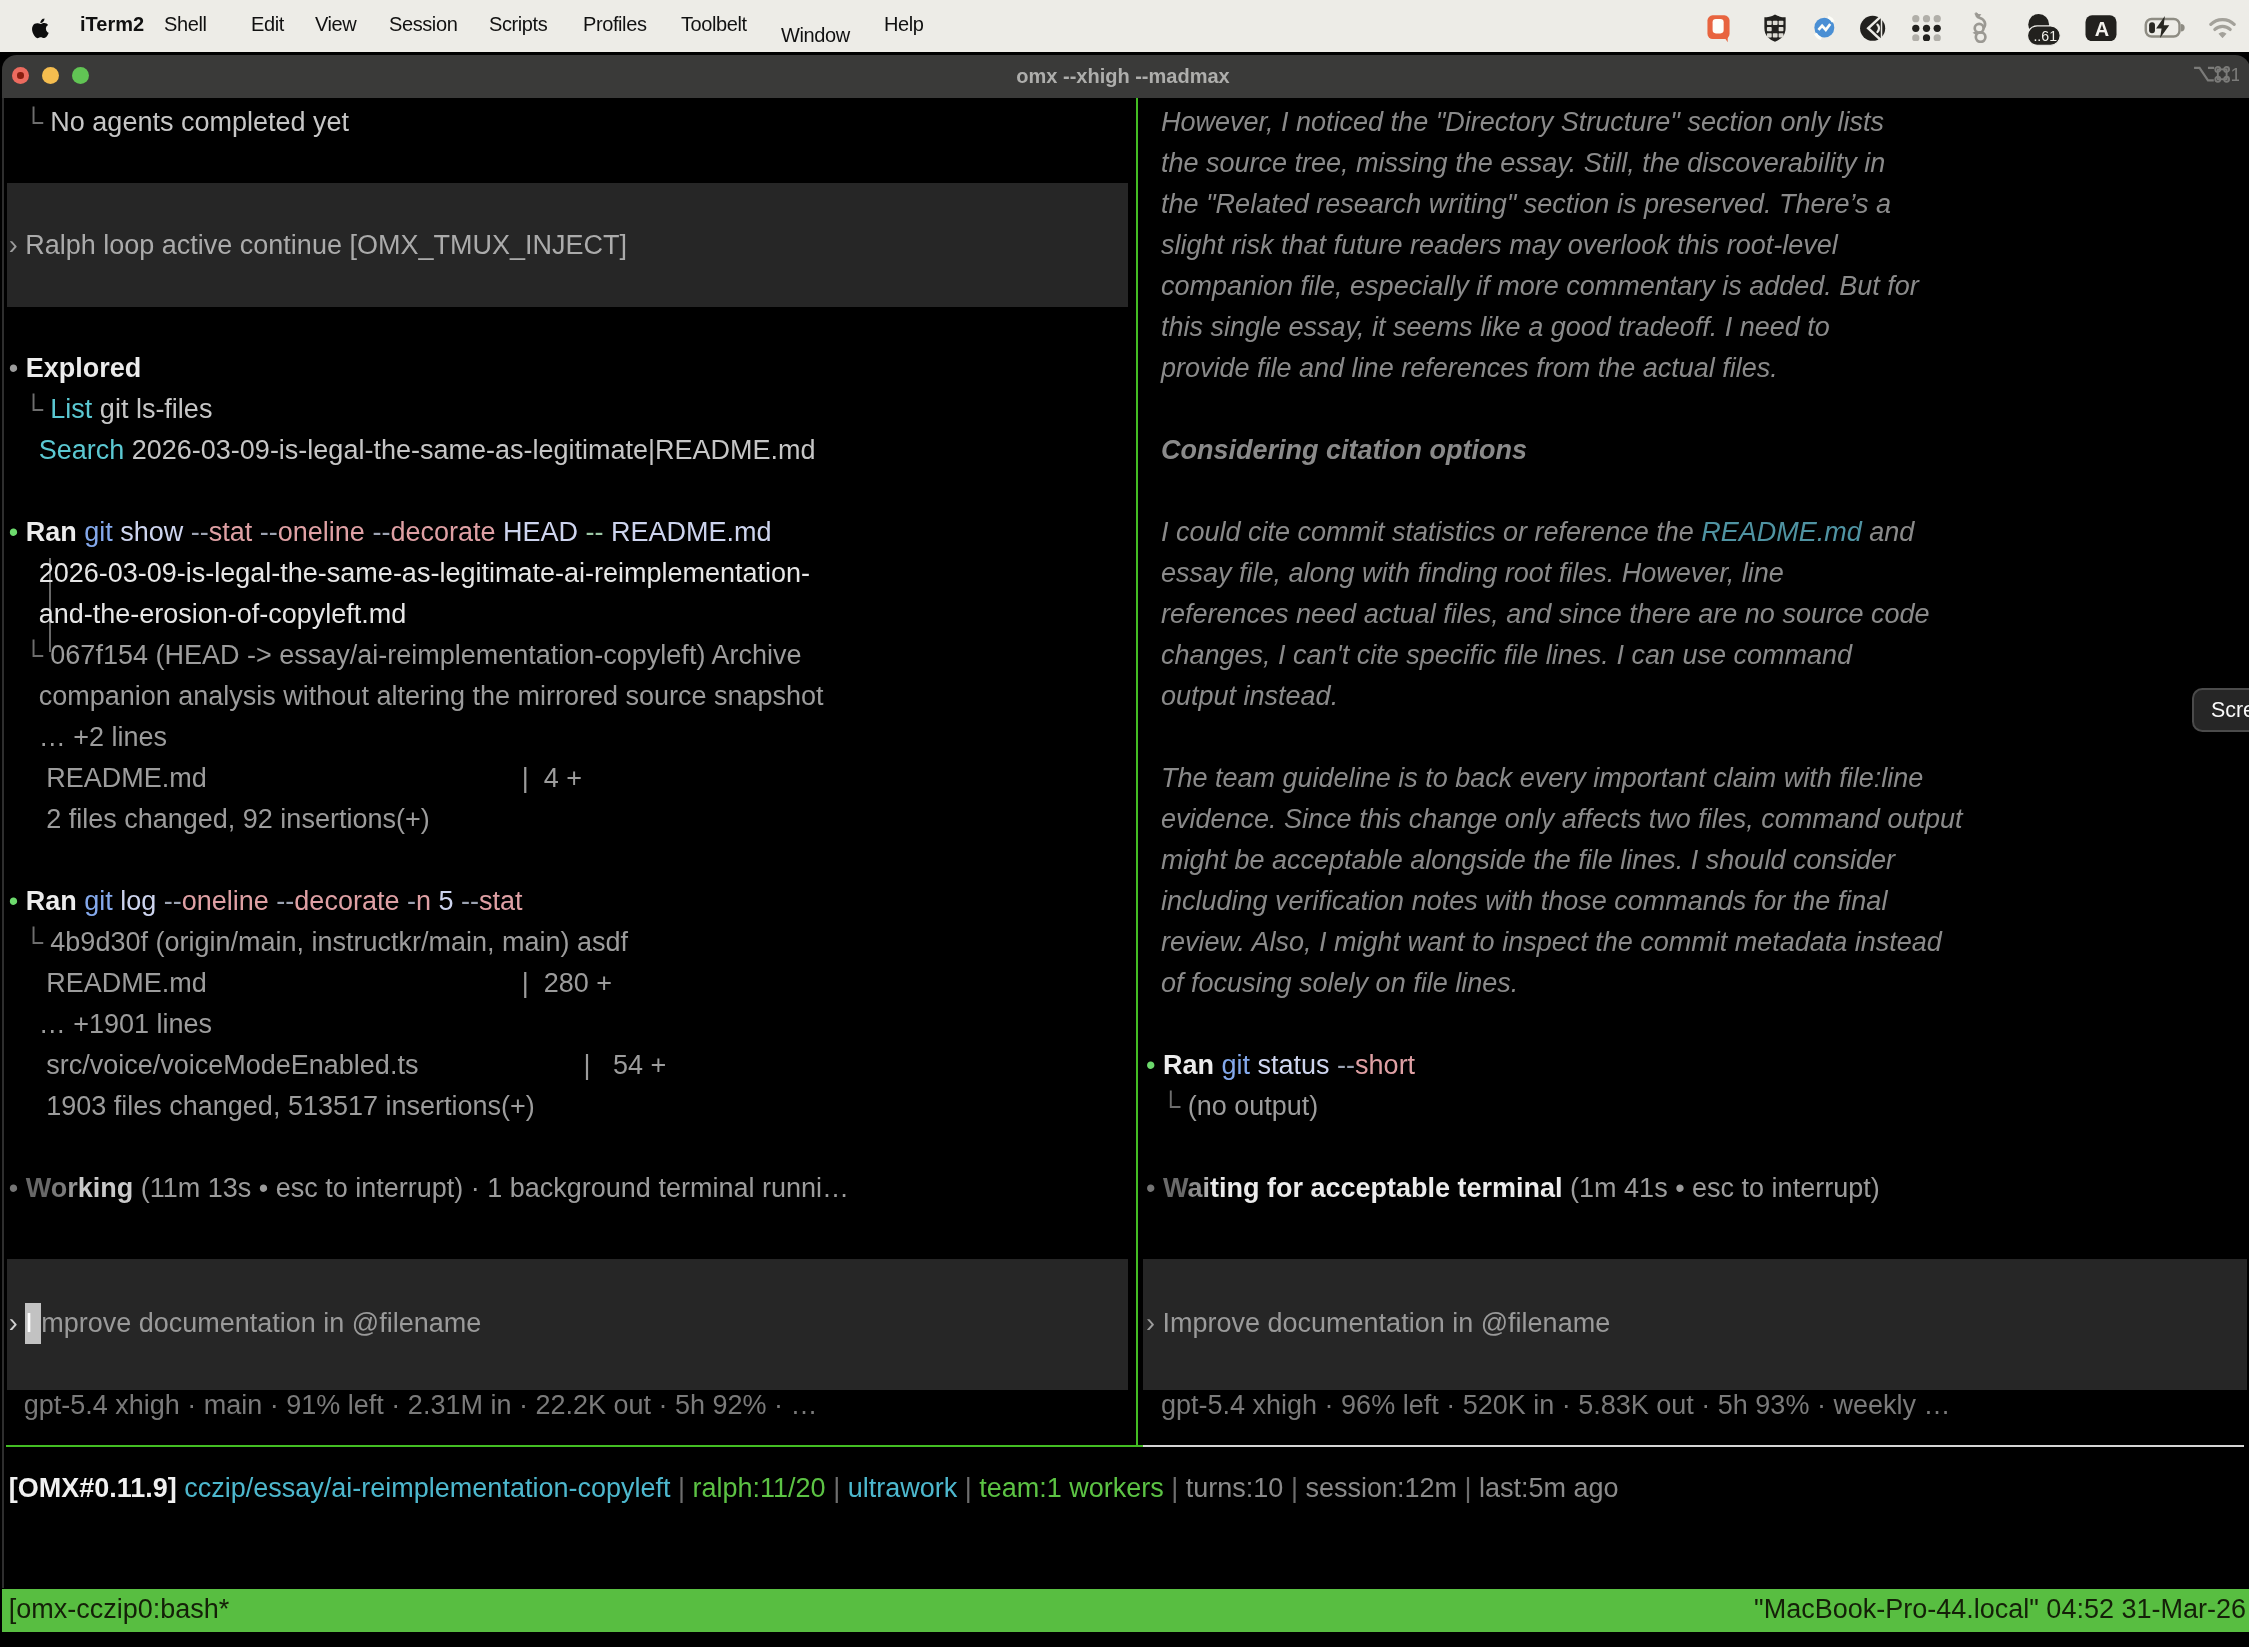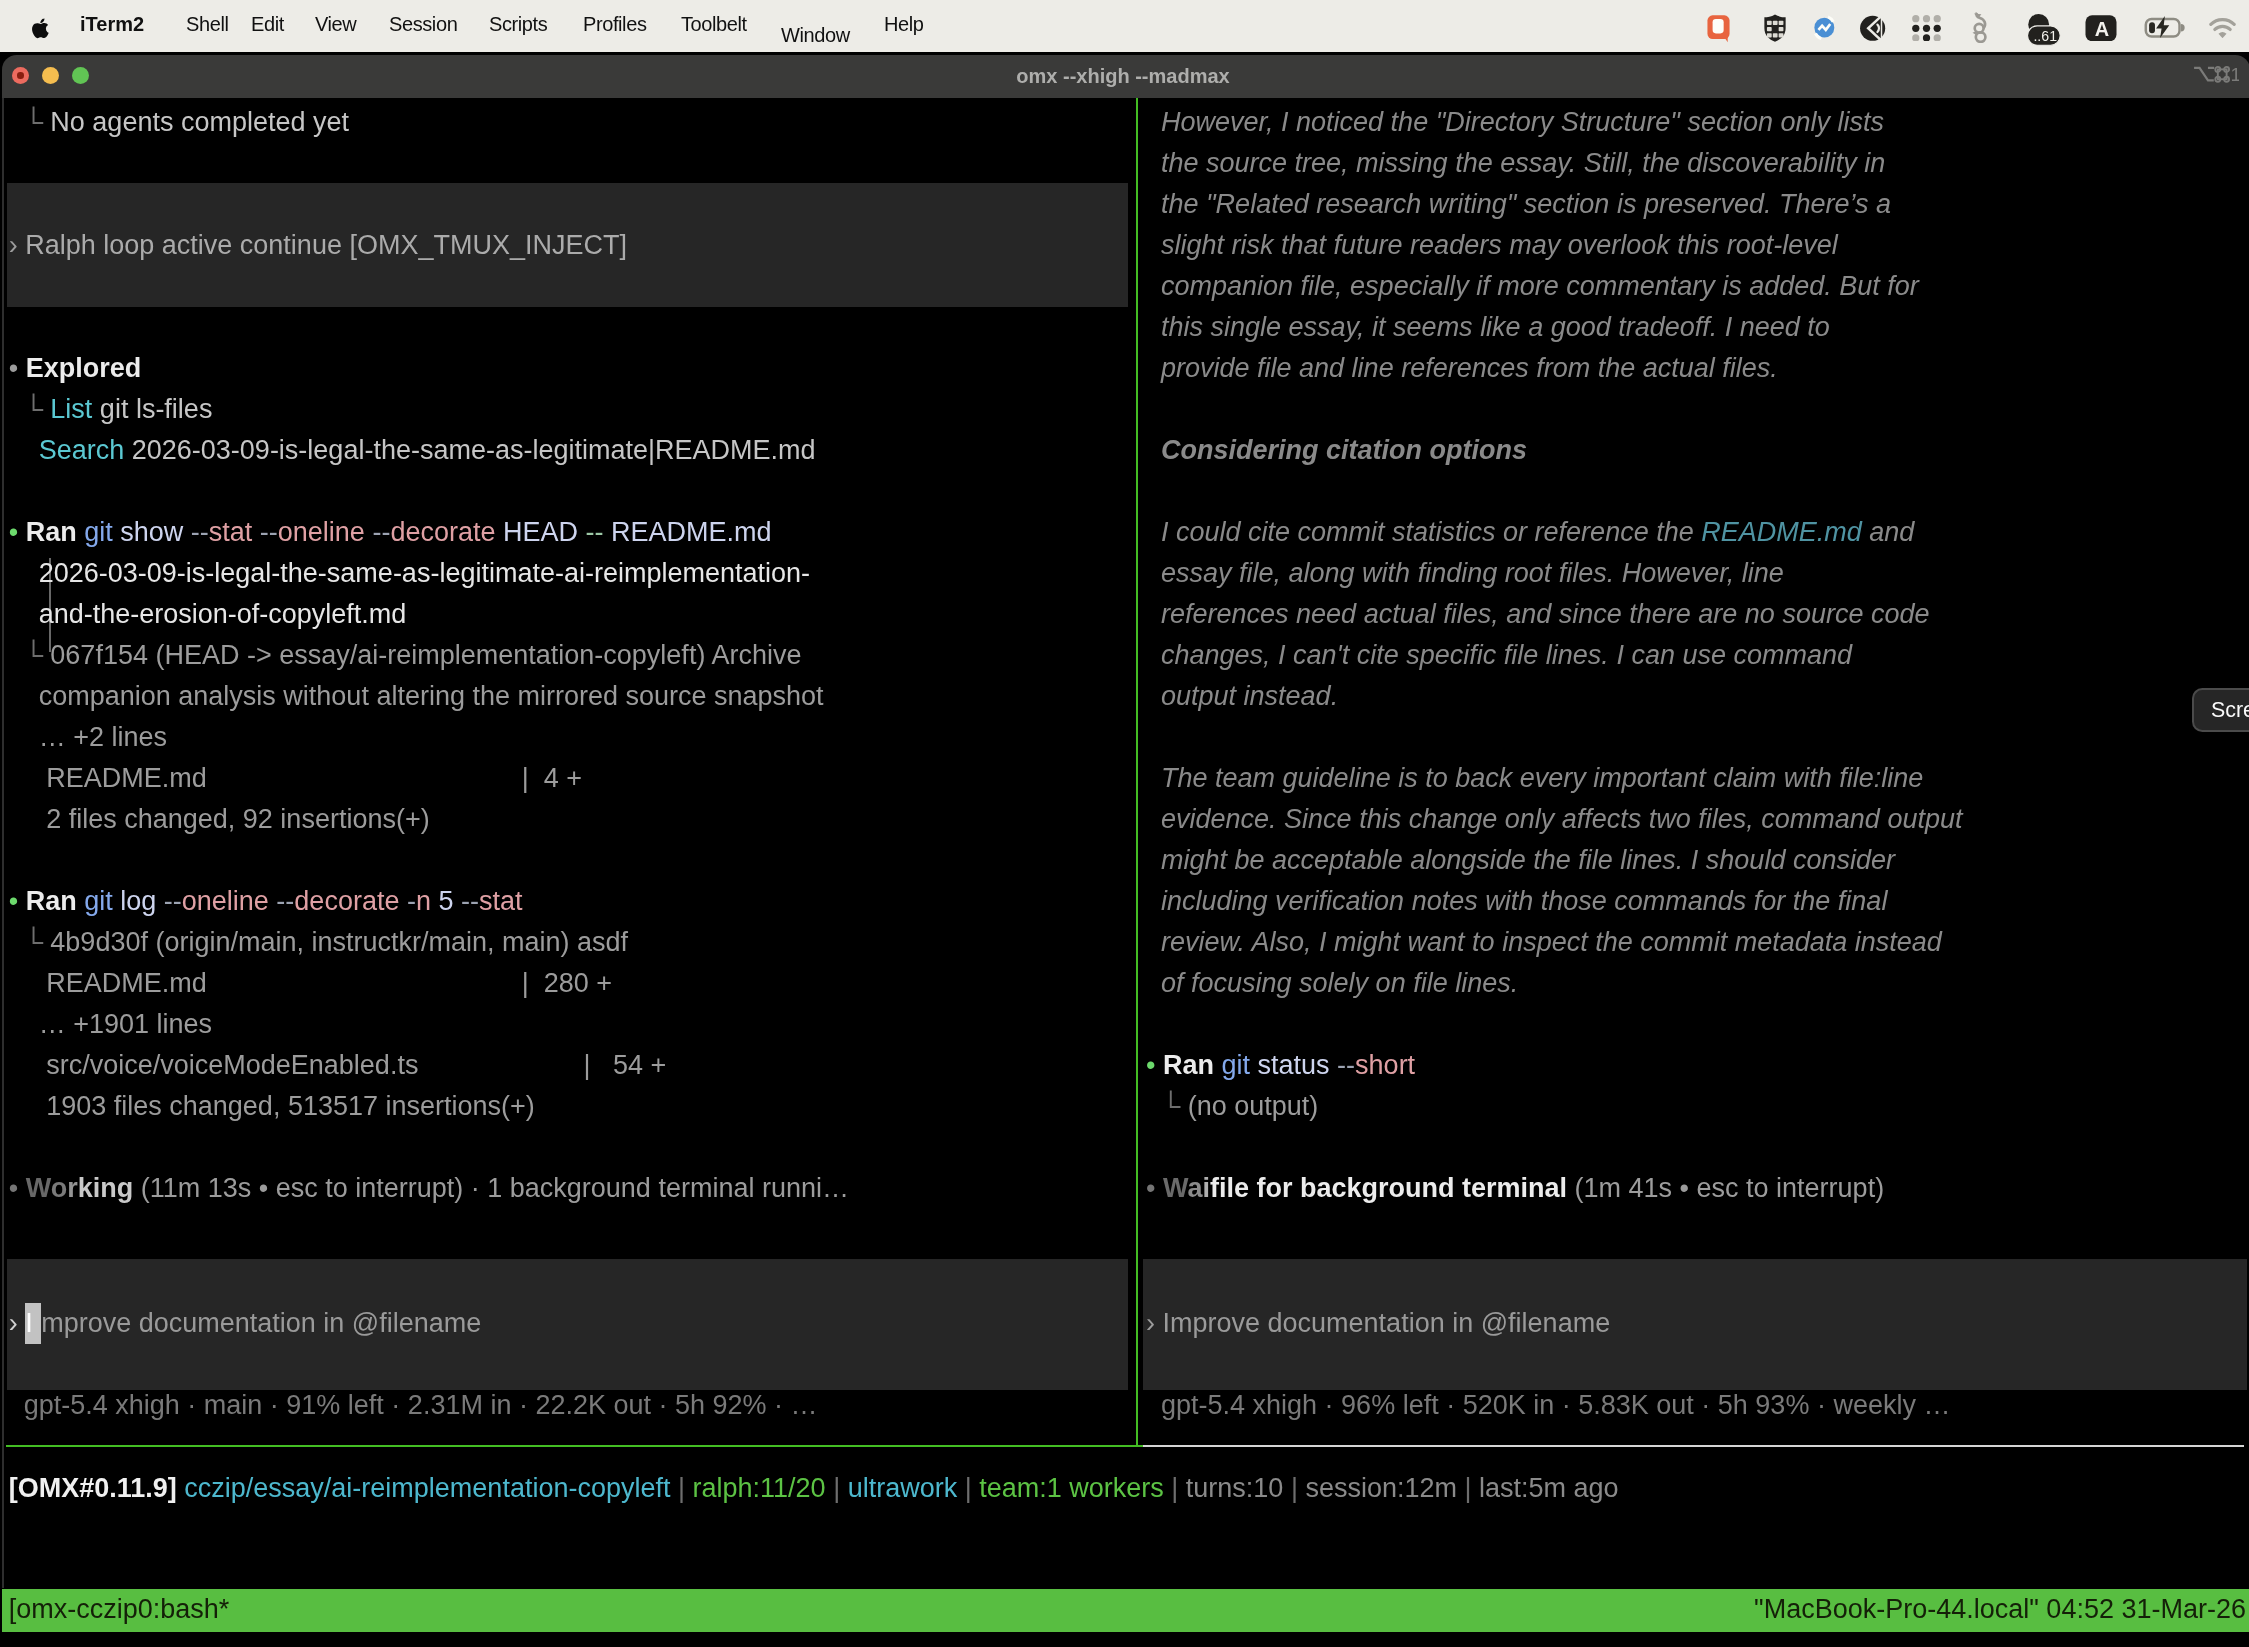--- a/index.html
+++ b/index.html
@@ -24,21 +24,21 @@
 .lg{color:#c6c6c6;}
 </style></head>
 <body>
 
 <div class="abs" id="menubar" style="left:0;top:0;width:2250px;height:52px;background:#edece7;"></div>
 <div class="abs" id="menuitems" style="left:0;top:0;width:2250px;height:52px;font-family:'Liberation Sans',sans-serif;font-size:20px;color:#111;">
 <svg class="abs" style="left:30px;top:14px" width="20.7" height="26.6" viewBox="0 0 170 190">
       <path fill="#0d0d0d" d="M150.37 148.25c-2.45 5.66-5.35 10.87-8.71 15.66-4.58 6.53-8.33 11.05-11.22 13.56-4.48 4.12-9.28 6.23-14.42 6.35-3.69 0-8.14-1.05-13.32-3.18-5.2-2.12-9.97-3.17-14.34-3.17-4.58 0-9.49 1.05-14.75 3.17-5.26 2.13-9.5 3.24-12.74 3.35-4.93.21-9.84-1.96-14.75-6.52-3.13-2.73-7.04-7.41-11.73-14.04-5.03-7.08-9.17-15.29-12.41-24.65-3.47-10.11-5.21-19.9-5.21-29.38 0-10.86 2.35-20.22 7.05-28.07 3.69-6.3 8.6-11.27 14.75-14.92s12.79-5.51 19.95-5.63c3.92 0 9.05 1.21 15.43 3.59 6.36 2.39 10.45 3.6 12.24 3.6 1.34 0 5.88-1.42 13.57-4.24 7.28-2.62 13.42-3.7 18.45-3.28 13.63 1.1 23.87 6.47 30.68 16.15-12.19 7.39-18.22 17.73-18.1 31 .11 10.34 3.86 18.94 11.23 25.77 3.34 3.17 7.07 5.62 11.22 7.36-.9 2.61-1.85 5.11-2.86 7.51zM119.11 25.24c0 8.1-2.96 15.67-8.86 22.67-7.12 8.32-15.73 13.13-25.07 12.38a25.22 25.22 0 0 1-.19-3.07c0-7.78 3.39-16.1 9.4-22.91 3-3.45 6.82-6.31 11.45-8.6 4.62-2.25 8.99-3.5 13.1-3.74.12 1.08.17 2.17.17 3.27z"></path>
     </svg>
 <span class="abs" style="left:80px;top:13.3px;font-weight:bold;">iTerm2</span>
-<span class="abs" style="left:186px;top:13.3px;letter-spacing:-0.4px;">Shell</span>
+<span class="abs" style="left:164px;top:13.3px;letter-spacing:-0.4px;">Shell</span>
 <span class="abs" style="left:251px;top:13.3px;letter-spacing:-0.4px;">Edit</span>
 <span class="abs" style="left:315px;top:13.3px;letter-spacing:-0.4px;">View</span>
 <span class="abs" style="left:389px;top:13.3px;letter-spacing:-0.4px;">Session</span>
 <span class="abs" style="left:489px;top:13.3px;letter-spacing:-0.4px;">Scripts</span>
 <span class="abs" style="left:583px;top:13.3px;letter-spacing:-0.4px;">Profiles</span>
 <span class="abs" style="left:681px;top:13.3px;letter-spacing:-0.4px;">Toolbelt</span>
 <span class="abs" style="left:781px;top:24px;letter-spacing:-0.4px;">Window</span>
 <span class="abs" style="left:884px;top:13.3px;letter-spacing:-0.4px;">Help</span>
 <svg class="abs" style="left:1707px;top:14.8px" width="23" height="28" viewBox="0 0 31 38">
       <path d="M22 28 L28 37 L28 26 Z" fill="#e8643f"></path>
@@ -195,21 +195,21 @@
   The team guideline is to back every important claim with file:line
   evidence. Since this change only affects two files, command output
   might be acceptable alongside the file lines. I should consider
   including verification notes with those commands for the final
   review. Also, I might want to inspect the commit metadata instead
   of focusing solely on file lines.</span>
 
 <span class="gn">•</span> <span class="wt">Ran</span> <span class="bl">git</span> <span class="ar">status</span> <span class="pd">--</span><span class="pk">short</span>
 <span class="tr">  └ </span><span class="go">(no output)</span>
 
-<span class="gb">•</span> <b><span style="color:#6a6a6a">W</span><span style="color:#8a8a8a">a</span><span style="color:#b0b0b0">i</span><span style="color:#ececec">file for background terminal</span></b><span class="go"> (1m 41s • esc to interrupt)</span></pre>
+<span class="gb">•</span> <b><span style="color:#6a6a6a">W</span><span style="color:#8a8a8a">a</span><span style="color:#b0b0b0">i</span><span style="color:#ececec">ting for acceptable terminal</span></b><span class="go"> (1m 41s • esc to interrupt)</span></pre>
 <div class="abs mono" id="rightinput" style="left:1146px;top:1303px;"><span class="go">›</span> <span style="color:#9a9a9a">Improve documentation in @filename</span></div>
 <div class="abs mono" id="rightstatus" style="left:1146px;top:1385px;color:#7a7a7a;text-align:right;">  gpt-5.4 xhigh · 96% left · 520K in · 5.83K out · 5h 93% · weekly …</div>
 
 <div class="abs mono" id="omxline" style="left:8.7px;top:1468px;"><span style="color:#f0f0f0;font-weight:bold">[OMX#0.11.9]</span> <span style="color:#4db8ce">cczip/essay/ai-reimplementation-copyleft</span><span style="color:#6e6e6e"> | </span><span style="color:#5cc344">ralph:11/20</span><span style="color:#6e6e6e"> | </span><span style="color:#4db8ce">ultrawork</span><span style="color:#6e6e6e"> | </span><span style="color:#5cc344">team:1 workers</span><span style="color:#6e6e6e"> | </span><span style="color:#8a8a8a">turns:10</span><span style="color:#6e6e6e"> | </span><span style="color:#8a8a8a">session:12m</span><span style="color:#6e6e6e"> | </span><span style="color:#8a8a8a">last:5m ago</span></div>
 
 <div class="abs mono" id="tmuxl" style="left:8.7px;top:1589px;line-height:41px;color:#142008;">[omx-cczip0:bash*</div>
 <div class="abs mono" id="tmuxr" style="right:3px;top:1589px;line-height:41px;color:#142008;">"MacBook-Pro-44.local" 04:52 31-Mar-26</div>
 
 <div class="abs" style="left:2192px;top:688px;width:58px;height:44px;background:#262626;border:2.2px solid #4b4b4b;border-right:none;border-radius:10.3px 0 0 10.3px;color:#fafafa;font-family:'Liberation Sans',sans-serif;font-size:21.4px;line-height:40px;padding-left:17px;">Scre</div>
 

